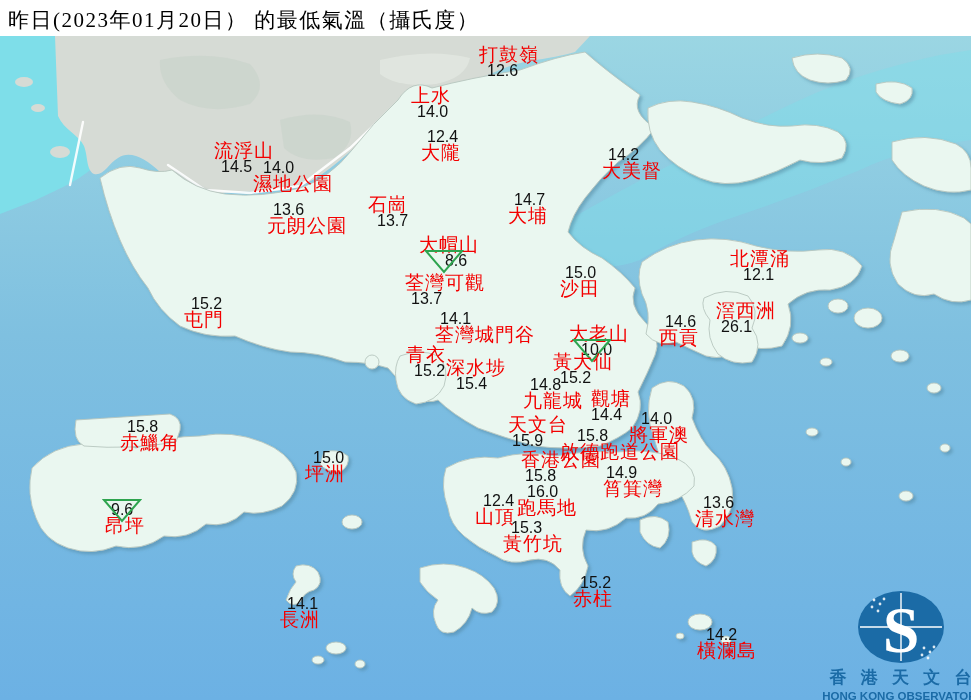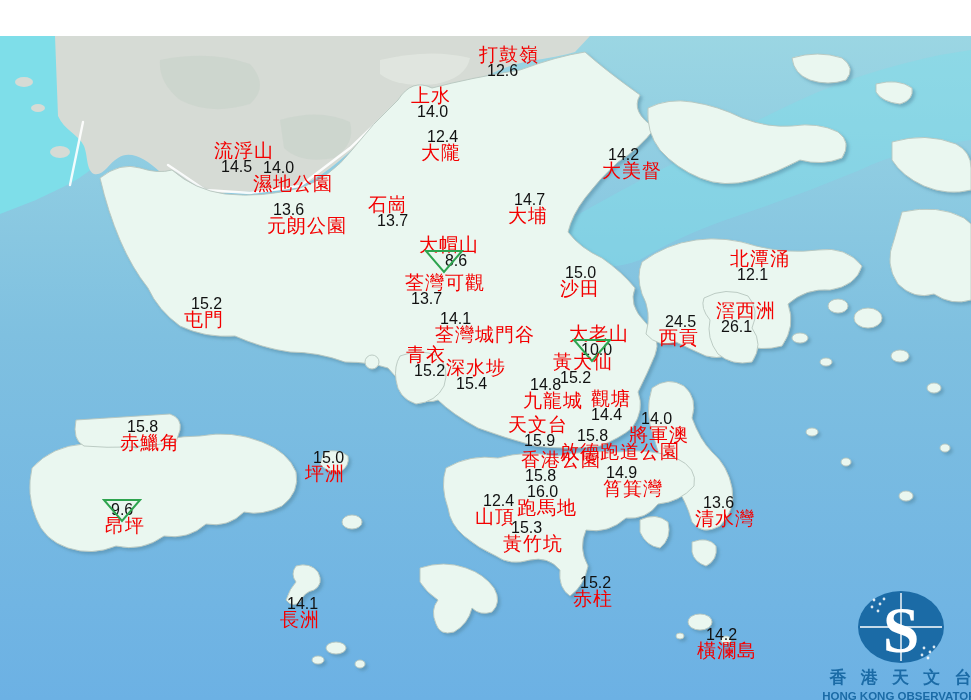--- a/index.html
+++ b/index.html
@@ -119,20 +119,21 @@
           <circle cx="884" cy="599" r="1.4"></circle>
         <circle cx="924" cy="648" r="1.4"></circle>
           <circle cx="930" cy="652" r="1.4"></circle>
           <circle cx="922" cy="655" r="1.4"></circle>
         <circle cx="928" cy="658" r="1.4"></circle>
           <circle cx="934" cy="647" r="1.4"></circle>
       </g>
     </g>
   </svg>
 
+  <div class="title">昨日(2023年01月20日） 的最低氣溫（攝氏度）</div>
 
   <div class="stations">
       <div class="station" style="left: 479px; top: 46px;">
         <div class="st-name">打鼓嶺</div>
         <div class="st-val" style="margin-left: 8px;"><span>12.6</span></div>
       </div>
       <div class="station" style="left: 411px; top: 87px;">
         <div class="st-name">上水</div>
         <div class="st-val" style="margin-left: 6px;"><span>14.0</span></div>
       </div>
@@ -159,21 +160,21 @@
       <div class="station" style="left: 508px; top: 192px;">
         <div class="st-val" style="margin-left: 6px;"><span>14.7</span></div>
         <div class="st-name">大埔</div>
       </div>
       <div class="station" style="left: 602px; top: 147px;">
         <div class="st-val" style="margin-left: 6px;"><span>14.2</span></div>
         <div class="st-name">大美督</div>
       </div>
       <div class="station" style="left: 730px; top: 250px;">
         <div class="st-name">北潭涌</div>
-        <div class="st-val" style="margin-left: 7px;"><span>12.1</span></div>
+        <div class="st-val" style="margin-left: 13px;"><span>12.1</span></div>
       </div>
       <div class="station" style="left: 560px; top: 265px;">
         <div class="st-val" style="margin-left: 5px;"><span>15.0</span></div>
         <div class="st-name">沙田</div>
       </div>
       <div class="station" style="left: 419px; top: 236px;">
         <div class="st-name">大帽山</div>
         <div class="st-val" style="margin-left: 14px; text-align: center;"><svg class="tri" width="40" height="27" viewBox="0 0 40 27">
             <polygon points="2,3 38,3 20,24" fill="none" stroke="#2ea44f" stroke-width="2"></polygon>
           </svg><span>8.6</span></div>
@@ -206,30 +207,30 @@
       </div>
       <div class="station" style="left: 523px; top: 377px;">
         <div class="st-val" style="margin-left: 7px;"><span>14.8</span></div>
         <div class="st-name">九龍城</div>
       </div>
       <div class="station" style="left: 591px; top: 390px;">
         <div class="st-name">觀塘</div>
         <div class="st-val" style="margin-left: 0px;"><span>14.4</span></div>
       </div>
       <div class="station" style="left: 659px; top: 314px;">
-        <div class="st-val" style="margin-left: 6px;"><span>24.5</span></div>
+        <div class="st-val" style="margin-left: 6px;"><span>14.6</span></div>
         <div class="st-name">西貢</div>
       </div>
       <div class="station" style="left: 716px; top: 302px;">
         <div class="st-name">滘西洲</div>
         <div class="st-val" style="margin-left: 5px;"><span>26.1</span></div>
       </div>
       <div class="station" style="left: 508px; top: 416px;">
         <div class="st-name">天文台</div>
-        <div class="st-val" style="margin-left: 16px;"><span>15.9</span></div>
+        <div class="st-val" style="margin-left: 4px;"><span>15.9</span></div>
       </div>
       <div class="station" style="left: 629px; top: 411px;">
         <div class="st-val" style="margin-left: 12px;"><span>14.0</span></div>
         <div class="st-name">將軍澳</div>
       </div>
       <div class="station" style="left: 560px; top: 428px;">
         <div class="st-val" style="margin-left: 17px;"><span>15.8</span></div>
         <div class="st-name">啟德跑道公園</div>
       </div>
       <div class="station" style="left: 489px; top: 451px; margin-left: 32px;">

